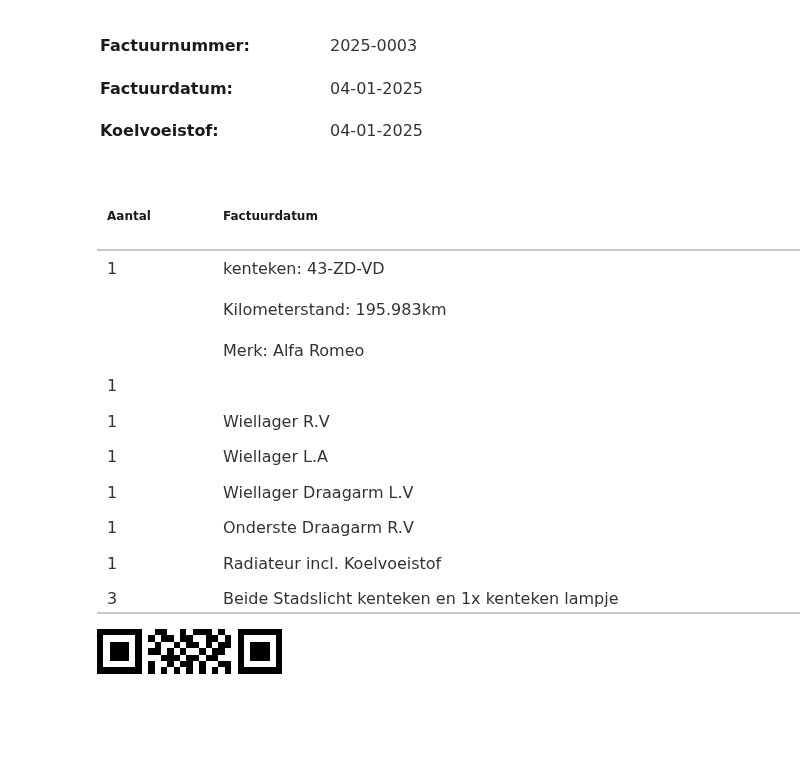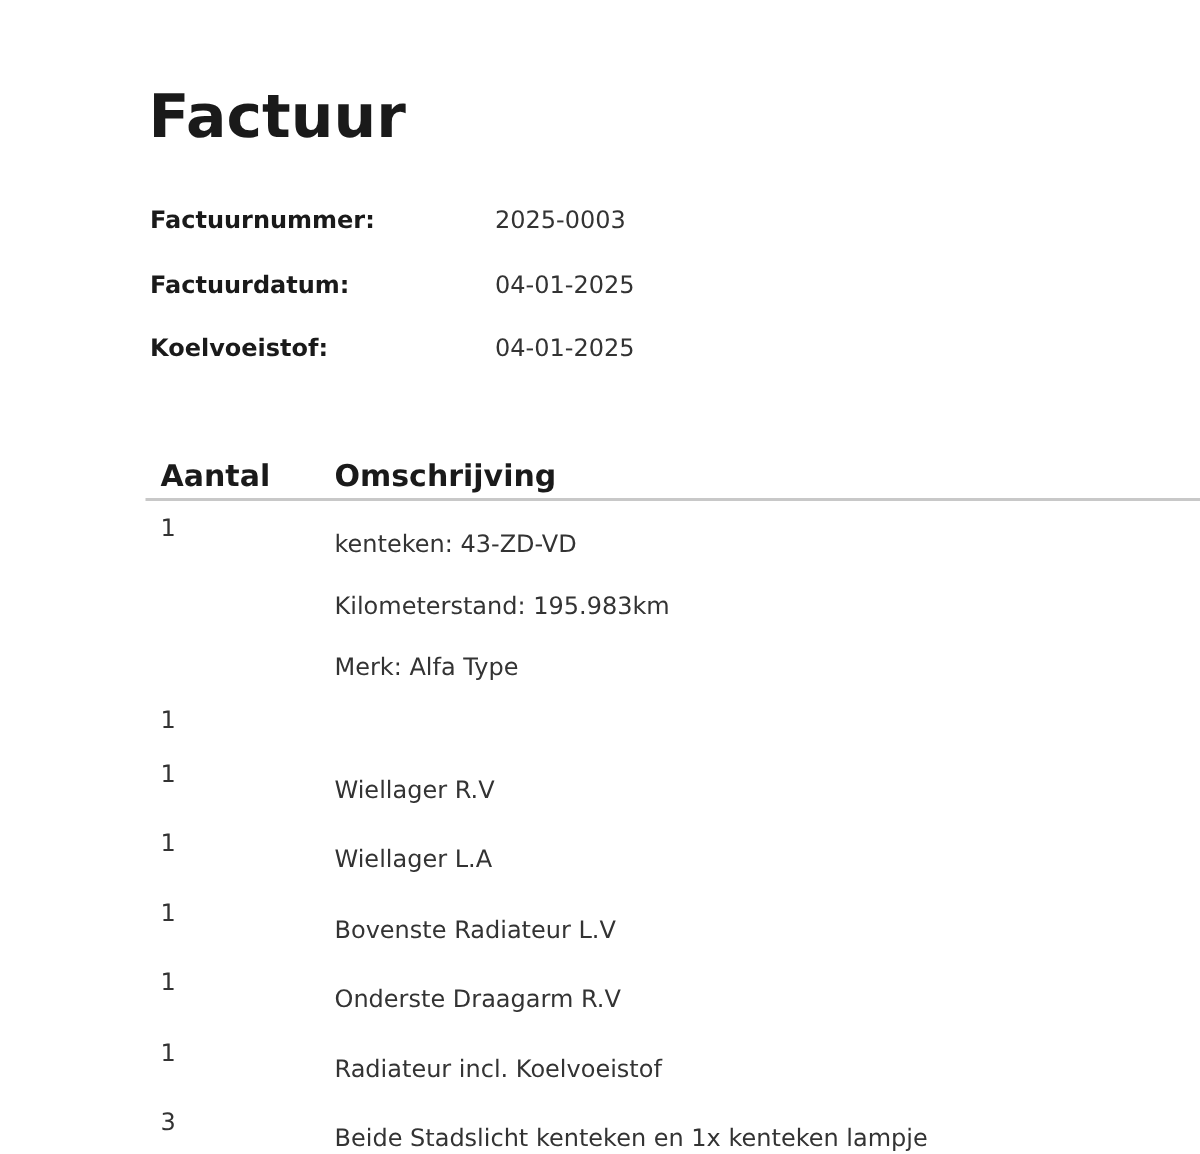--- a/index.html
+++ b/index.html
@@ -21,93 +21,92 @@
   }
 
   .meta { margin: 33px 0 0 100px; }
   .meta-row { display: flex; font-size: 16px; line-height: 26.5px; margin-top: 16px; }
   .meta-label { font-weight: 700; color: var(--heading, #1a1a1a); width: 230px; }
   .meta-value { color: var(--text, #333333); }
 
   .items { margin: 62px 0 0 97px; }
   .thead {
     display: flex;
-    font-size: 20px; line-height: 19px;
+    font-size: 12px; line-height: 19px;
     font-weight: 700; color: var(--heading, #1a1a1a);
-    padding-bottom: 5px;
+    padding-bottom: 23px;
     border-bottom: 2px solid var(--divider, #c8c8c8);
   }
   .col-qty { width: 126px; padding-left: 10px; flex: 0 0 126px; }
   .col-desc { flex: 1; }
   .tbody { padding-top: 8px; padding-bottom: 4px; border-bottom: 2px solid var(--divider, #c8c8c8); }
   .trow { display: flex; font-size: 16px; line-height: 19px; color: var(--text, #333333); margin-bottom: 16.5px; }
   .trow:last-child { margin-bottom: 0; }
-  .desc p { margin: 11px 0 22px 0; }
+  .desc p { margin: 0 0 22px 0; }
   .desc p:last-child { margin-bottom: 0; }
 
   .qr { margin: 15px 0 0 97px; }
   .qr-row { display: flex; height: 6.4px; }
   .qr-m { width: 6.4px; height: 6.4px; }
   .qr-m.on { background: var(--qr, #000000); }
 </style>
 </head>
 <body>
 
 <div class="page">
 
-  <h1 class="title">Factuur</h1>
 
   <div class="meta" id="meta">
       <div class="meta-row">
         <div class="meta-label">Factuurnummer:</div>
         <div class="meta-value">2025-0003</div>
       </div>
       <div class="meta-row">
         <div class="meta-label">Factuurdatum:</div>
         <div class="meta-value">04-01-2025</div>
       </div>
       <div class="meta-row">
         <div class="meta-label">Koelvoeistof:</div>
         <div class="meta-value">04-01-2025</div>
       </div>
     </div>
 
   <div class="items">
     <div class="thead">
       <div class="col-qty">Aantal</div>
-      <div class="col-desc">Omschrijving</div>
+      <div class="col-desc">Factuurdatum</div>
     </div>
     <div class="tbody" id="tbody">
         <div class="trow">
           <div class="col-qty">1</div>
           <div class="col-desc desc">
             <p>kenteken: 43-ZD-VD</p>
             <p>Kilometerstand: 195.983km</p>
-            <p>Merk: Alfa Type</p>
+            <p>Merk: Alfa Romeo</p>
           </div>
         </div>
         <div class="trow">
           <div class="col-qty">1</div>
         </div>
         <div class="trow">
           <div class="col-qty">1</div>
           <div class="col-desc desc">
             <p>Wiellager R.V</p>
           </div>
         </div>
         <div class="trow">
           <div class="col-qty">1</div>
           <div class="col-desc desc">
             <p>Wiellager L.A</p>
           </div>
         </div>
         <div class="trow">
           <div class="col-qty">1</div>
           <div class="col-desc desc">
-            <p>Bovenste Radiateur L.V</p>
+            <p>Wiellager Draagarm L.V</p>
           </div>
         </div>
         <div class="trow">
           <div class="col-qty">1</div>
           <div class="col-desc desc">
             <p>Onderste Draagarm R.V</p>
           </div>
         </div>
         <div class="trow">
           <div class="col-qty">1</div>

